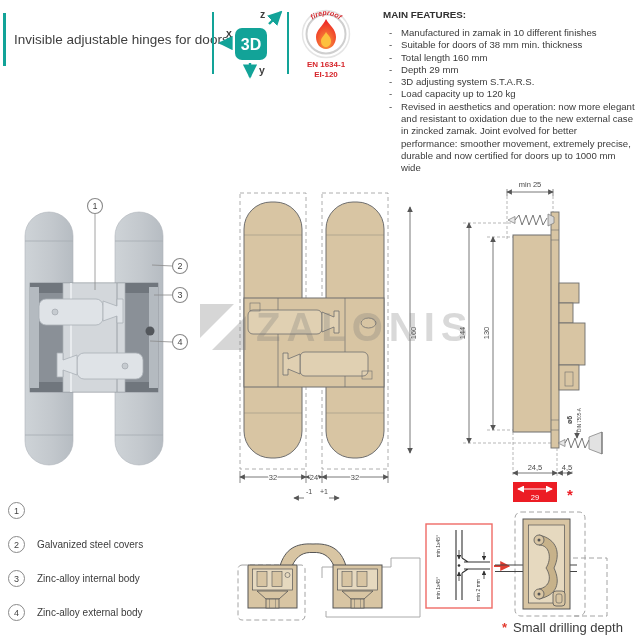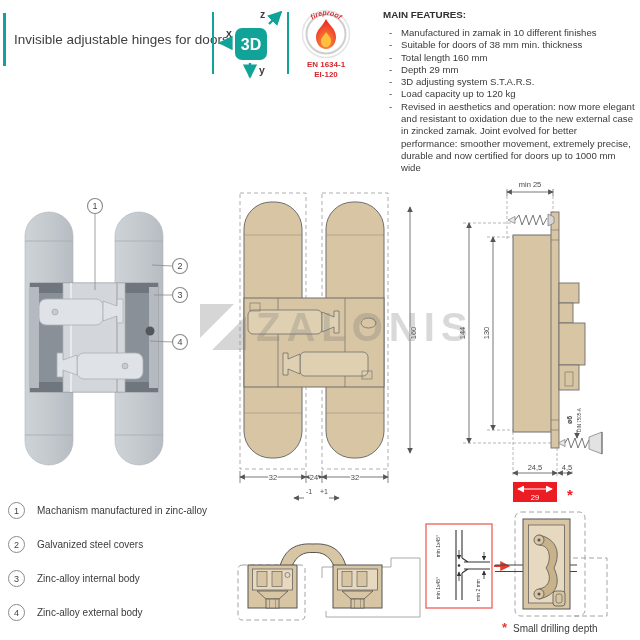--- a/index.html
+++ b/index.html
@@ -14,21 +14,21 @@
   .features ul{margin:4px;padding:0;list-style:none;}
   .features li{position:relative;padding-left:14px;font-size:9.6px;line-height:12.3px;color:#3b3b3b;}
   .features li::before{content:"-";position:absolute;left:2px;}
   .legend{left:8px;top:502px;}
   .legend .row{display:flex;align-items:center;margin-bottom:17px;}
   .legend .num{flex:0 0 auto;width:15px;height:15px;border:1px solid #8a8a8a;border-radius:50%;
       font-size:9px;color:#444;display:flex;align-items:center;justify-content:center;}
   .legend .lbl{margin-left:12px;font-size:10px;color:#3b3b3b;}
   .footnote{left:502px;top:620px;display:flex;align-items:baseline;gap:6px;}
   .footnote .star{color:#e23a2e;font-weight:bold;font-size:13px;}
-  .footnote .txt{font-size:10px;color:#3a3a3a;}
+  .footnote .txt{font-size:13px;color:#3a3a3a;}
   .watermark{left:200px;top:300px;height:50px;display:flex;align-items:flex-end;gap:10px;
       pointer-events:none;z-index:6;}
   .watermark .wm-text{font-size:40px;font-weight:bold;letter-spacing:6px;
       color:rgba(120,120,120,0.28);}
   svg text{font-family:"Liberation Sans",sans-serif;}
   .dt{font-size:7.5px;fill:#4a4a4a;paint-order:stroke;stroke:#fff;stroke-width:2px;}
   .dt2{font-size:7px;fill:#4a4a4a;paint-order:stroke;stroke:#fff;stroke-width:2px;}
 </style>
 </head>
 <body>
@@ -288,21 +288,20 @@
   <svg width="46" height="46" viewBox="0 0 46 46">
     <polygon points="0,0 34,0 0,34" fill="rgba(120,120,120,0.30)"></polygon>
     <polygon points="46,12 46,46 12,46" fill="rgba(120,120,120,0.30)"></polygon>
   </svg>
   <span class="wm-text">ZALONIS</span>
 </div>
 
 <div class="abs legend">
   <div class="row">
     <span class="num">1</span>
-    <span class="lbl">Machanism manufactured in zinc-alloy</span>
   </div>
   <div class="row">
     <span class="num">2</span>
     <span class="lbl">Galvanized steel covers</span>
   </div>
   <div class="row">
     <span class="num">3</span>
     <span class="lbl">Zinc-alloy internal body</span>
   </div>
   <div class="row">

